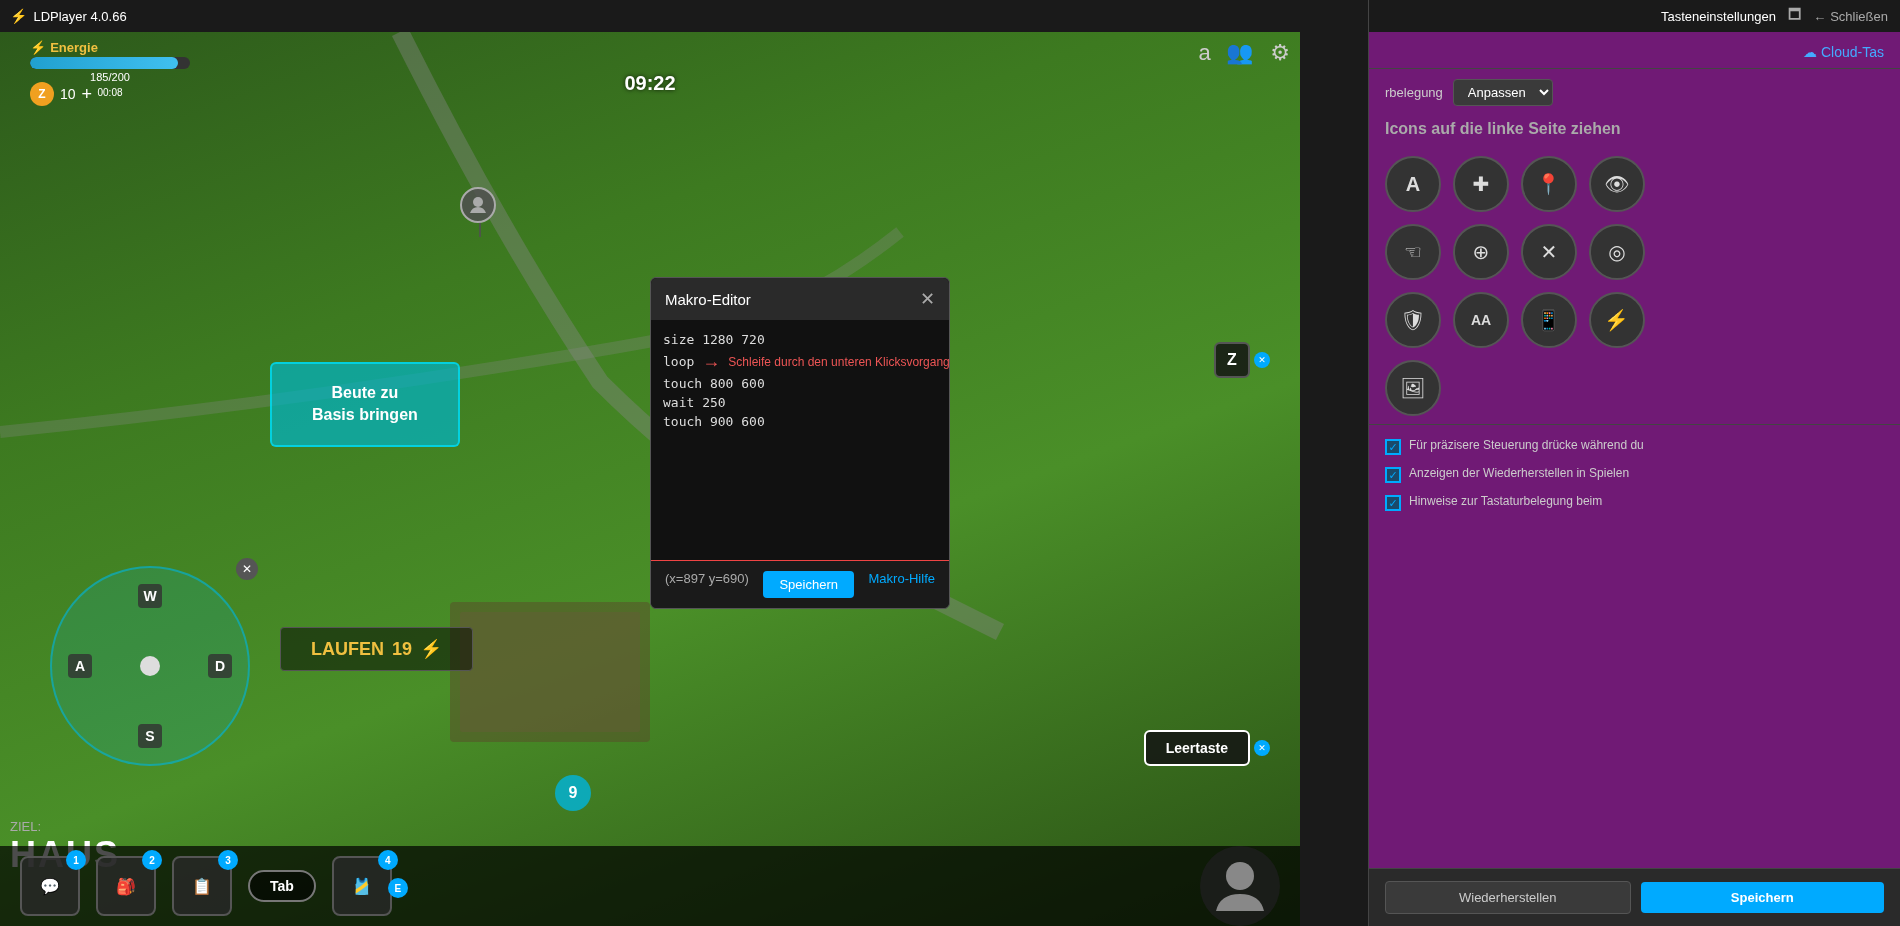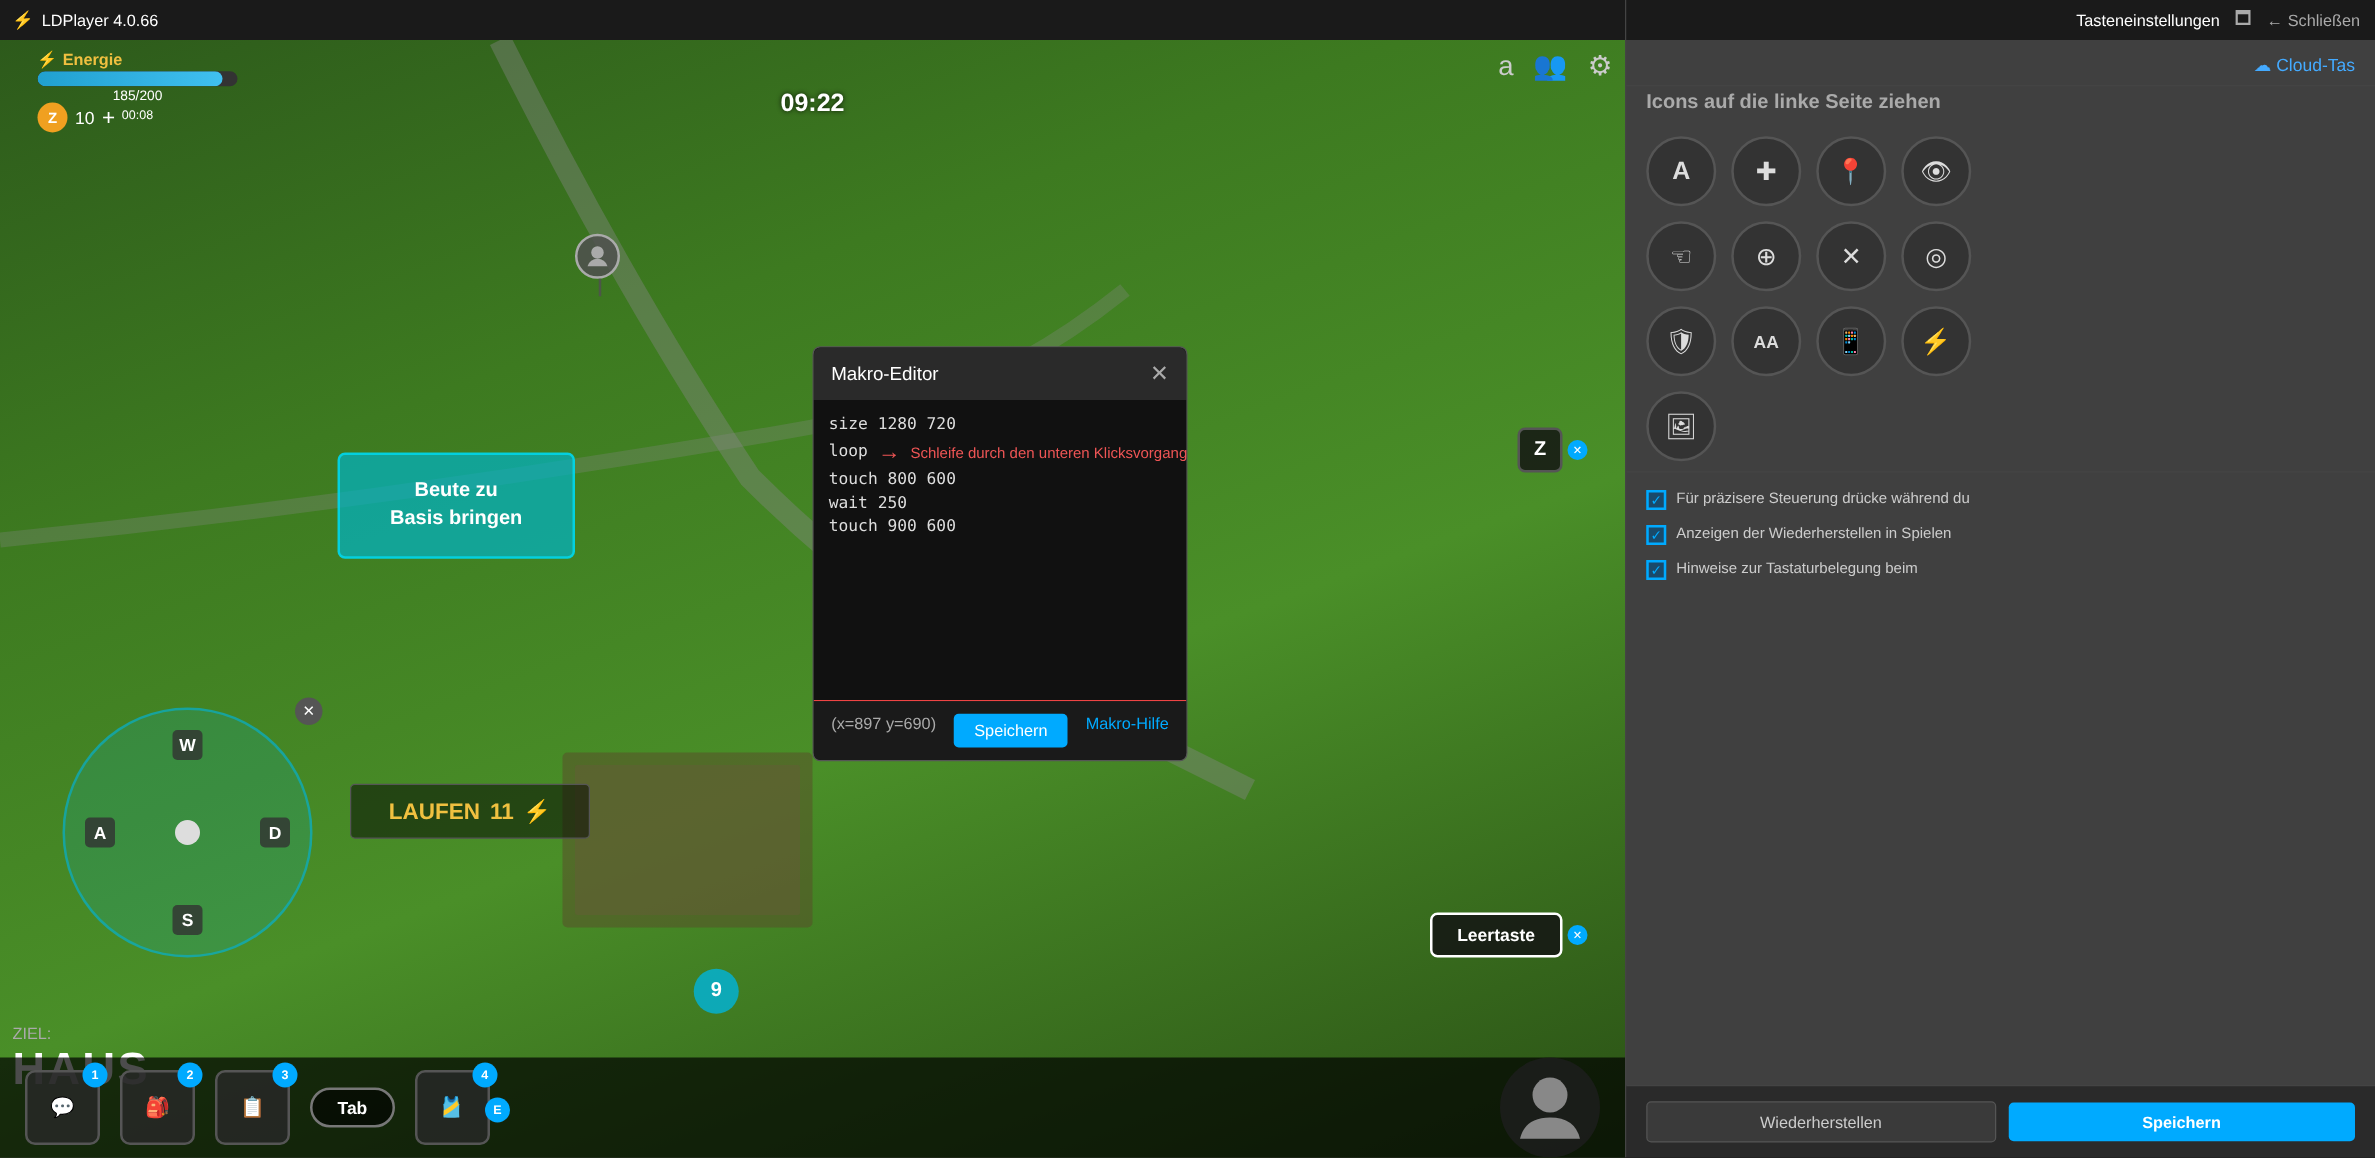--- a/index.html
+++ b/index.html
@@ -215,22 +215,22 @@
       border-radius: 6px; padding: 8px 20px; color: #fff; font-size: 14px; font-weight: bold;
     }
     .leertaste-close {
       width: 16px; height: 16px; background: #0af; border-radius: 50%;
       display: flex; align-items: center; justify-content: center;
       color: #fff; font-size: 9px; cursor: pointer;
     }
 
     
     .right-panel {
-      position: absolute; top: 0; right: 0; width: 600px; height: 926px;
-      background: #404040; border-left: 1px solid #444; z-index: 50;
+      position: absolute; top: 0; right: 0; width: 532px; height: 926px;
+      background: #701a75; border-left: 1px solid #444; z-index: 50;
     }
     .right-panel-titlebar {
       height: 32px; background: #1a1a1a; display: flex; align-items: center;
       justify-content: flex-end; padding: 0 12px; gap: 12px;
     }
     .panel-title-text { color: #fff; font-size: 13px; }
     .panel-title-icon { color: #aaa; font-size: 14px; cursor: pointer; }
     .panel-close-btn { color: #aaa; font-size: 13px; cursor: pointer; display: flex; align-items: center; gap: 4px; }
 
     .right-panel-header {
@@ -356,21 +356,21 @@
     </div>
   </div>
 
   <div class="beute-button">
     <div>Beute zu</div>
     <div>Basis bringen</div>
   </div>
 
   <div class="laufen-bar">
     <span>LAUFEN</span>
-    <span>11</span>
+    <span>19</span>
     <span>⚡</span>
   </div>
 
   <div class="ziel-display">
     <div class="ziel-label">ZIEL:</div>
     <div class="ziel-value">HAUS</div>
   </div>
 
   <div class="z-key-overlay">
     <div class="z-key">Z</div>
@@ -456,20 +456,24 @@
   </div>
 
   <div class="right-panel-header">
     <div></div>
     <div class="cloud-tas-btn">
       <span>☁</span>
       <span>Cloud-Tas</span>
     </div>
   </div>
 
+  <div class="keybind-row">
+    <span class="keybind-label">rbelegung</span>
+    <select class="keybind-select"><option>Anpassen</option></select>
+  </div>
 
   <div class="icons-hint">Icons auf die linke Seite ziehen</div>
 
   <div class="icon-grid">
 
     <div class="icon-grid-item" style="font-weight:bold;">A</div>
     <div class="icon-grid-item">✚</div>
     <div class="icon-grid-item">📍</div>
     <div class="icon-grid-item">👁</div>
 

